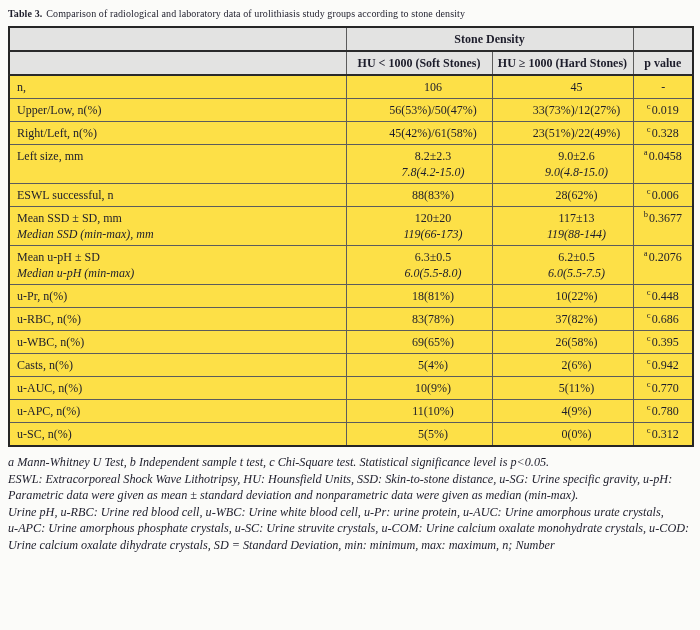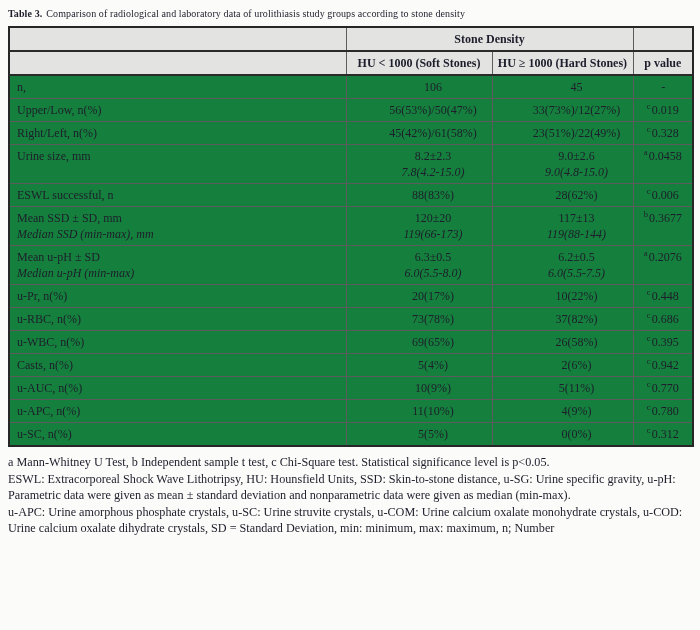--- a/index.html
+++ b/index.html
@@ -13,21 +13,21 @@
   .page { padding: 6px 8px 0 8px; }
 
   .title { font-size: 10px; margin: 2px 0 7px 0; letter-spacing: 0.1px; }
   .title .title-label { font-weight: bold; margin-right: 4px; }
 
   table.data {
     border-collapse: collapse;
     width: 684px;
     table-layout: fixed;
     border: 2px solid #262626;
-    background: #15803d;
+    background: #fde047;
   }
   th, td {
     border: 1px solid #5c5c5c;
     font-size: 12px;
     padding: 4px 4px 3px 4px;
     vertical-align: top;
     line-height: 1.25;
     overflow: hidden;
   }
   thead th {
@@ -40,21 +40,21 @@
   td.c   { text-align: center; padding-left: 32px; }
   td.pv  { text-align: center; }
   td.pv sup {
     font-size: 8.5px;
     line-height: 0;
     margin-right: 1px;
   }
   .line2 { margin-top: 1px; font-style: italic; }
 
   .footnotes { margin-top: 7px; font-size: 12.2px; line-height: 16.5px; }
-  .footnotes .fn { white-space: nowrap; }
+  .footnotes .fn { white-space: nowrap; font-style: italic; }
 </style>
 </head>
 <body>
 
 <div class="page">
 
   <div class="title">
     <span class="title-label">Table 3.</span><span>Comparison of radiological and laboratory data of urolithiasis study groups according to stone density</span>
   </div>
 
@@ -110,21 +110,21 @@
           <td class="c">
             <div>45(42%)/61(58%)</div>
           </td>
           <td class="c">
             <div>23(51%)/22(49%)</div>
           </td>
           <td class="pv"><sup>c</sup><span>0.328</span></td>
         </tr>
         <tr>
           <td class="lbl">
-            <div>Urine size, mm</div>
+            <div>Left size, mm</div>
             <div class="line2"></div>
           </td>
           <td class="c">
             <div>8.2±2.3</div>
             <div class="line2">7.8(4.2-15.0)</div>
           </td>
           <td class="c">
             <div>9.0±2.6</div>
             <div class="line2">9.0(4.8-15.0)</div>
           </td>
@@ -170,33 +170,33 @@
             <div>6.2±0.5</div>
             <div class="line2">6.0(5.5-7.5)</div>
           </td>
           <td class="pv"><sup>a</sup><span>0.2076</span></td>
         </tr>
         <tr>
           <td class="lbl">
             <div>u-Pr, n(%)</div>
           </td>
           <td class="c">
-            <div>20(17%)</div>
+            <div>18(81%)</div>
           </td>
           <td class="c">
             <div>10(22%)</div>
           </td>
           <td class="pv"><sup>c</sup><span>0.448</span></td>
         </tr>
         <tr>
           <td class="lbl">
             <div>u-RBC, n(%)</div>
           </td>
           <td class="c">
-            <div>73(78%)</div>
+            <div>83(78%)</div>
           </td>
           <td class="c">
             <div>37(82%)</div>
           </td>
           <td class="pv"><sup>c</sup><span>0.686</span></td>
         </tr>
         <tr>
           <td class="lbl">
             <div>u-WBC, n(%)</div>
           </td>
@@ -256,17 +256,18 @@
           </td>
           <td class="pv"><sup>c</sup><span>0.312</span></td>
         </tr>
       </tbody>
   </table>
 
   <div class="footnotes">
     <div class="fn">a Mann-Whitney U Test, b Independent sample t test, c Chi-Square test. Statistical significance level is p&lt;0.05.</div>
     <div class="fn">ESWL: Extracorporeal Shock Wave Lithotripsy, HU: Hounsfield Units, SSD: Skin-to-stone distance, u-SG: Urine specific gravity, u-pH:</div>
     <div class="fn">Parametric data were given as mean ± standard deviation and nonparametric data were given as median (min-max).</div>
+    <div class="fn">Urine pH, u-RBC: Urine red blood cell, u-WBC: Urine white blood cell, u-Pr: urine protein, u-AUC: Urine amorphous urate crystals,</div>
     <div class="fn">u-APC: Urine amorphous phosphate crystals, u-SC: Urine struvite crystals, u-COM: Urine calcium oxalate monohydrate crystals, u-COD:</div>
     <div class="fn">Urine calcium oxalate dihydrate crystals, SD = Standard Deviation, min: minimum, max: maximum, n; Number</div>
   </div>
 
 </div>
 
 </body></html>

